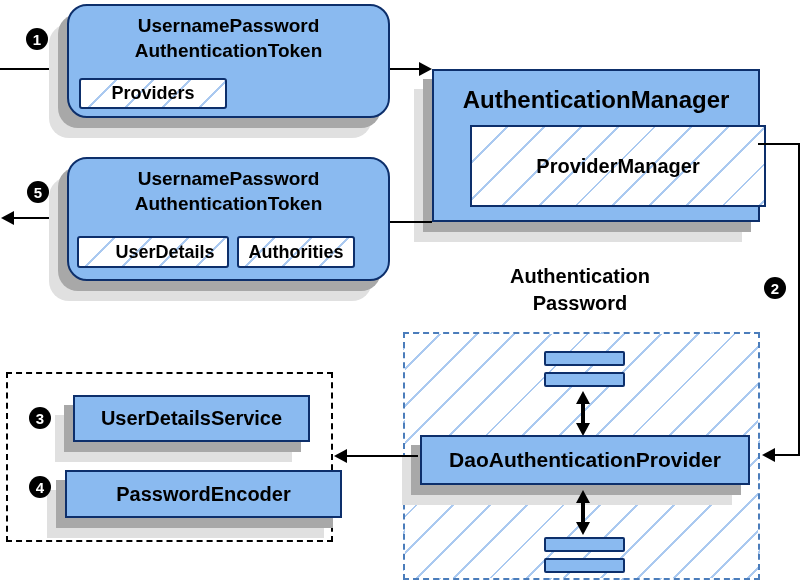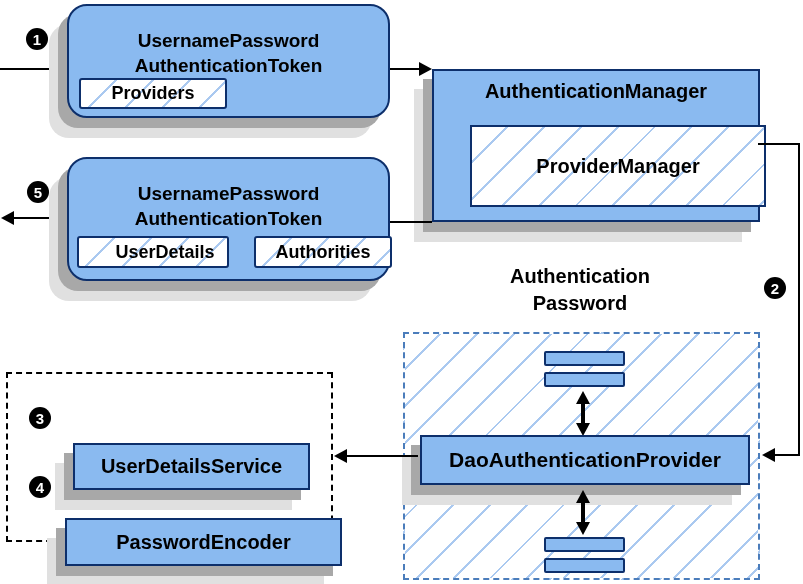--- a/index.html
+++ b/index.html
@@ -24,21 +24,21 @@
     background-color: #ffffff;
     background-image: repeating-linear-gradient(135deg,
       rgba(0,0,0,0) 0px, rgba(0,0,0,0) 24px,
       var(--hatch-line) 24px, var(--hatch-line) 26px);
   }
   .box-title {
     position: relative;
     text-align: center;
     font-size: 19px;
     line-height: 25px;
-    padding-top: 22px;
+    padding-top: 7px;
   }
   .tl { display: block; }
   .field-box {
     position: absolute;
     border: 2px solid var(--box-border);
     border-radius: 3px;
     display: flex; align-items: center; justify-content: center;
     font-size: 18px;
     box-sizing: border-box;
     color: var(--text);
@@ -86,42 +86,41 @@
     border: 2px dashed var(--line-black);
     box-sizing: border-box;
   }
   .service-box {
     position: absolute;
     background: var(--box-fill);
     border: 2px solid var(--box-border);
     box-sizing: border-box;
     display: flex; align-items: center; justify-content: center;
     font-size: 20px;
-    margin-top: 48px;
   }
 </style>
 </head>
 <body>
 
 <div class="canvas">
 
   <div class="hline" style="left:0; top:68px; width:424px;"></div>
   <div class="tri tri-right" style="left:419px; top:62px;"></div>
   <div class="marker" style="left:26px; top:28px;">1</div>
 
   <div class="blue-box rounded shadow2" style="left:67px; top:4px; width:323px; height:114px;">
     <div class="box-title">
       <span class="tl">UsernamePassword</span>
       <span class="tl">AuthenticationToken</span>
     </div>
     <div class="field-box hatch" style="left:10px; top:72px; width:148px; height:31px;">Providers</div>
   </div>
 
   <div class="blue-box shadow2" style="left:432px; top:69px; width:328px; height:153px;">
-    <div class="box-title" style="font-size:20px; padding-top:8px;">AuthenticationManager</div>
+    <div class="box-title" style="font-size:24px; padding-top:16px;">AuthenticationManager</div>
     <div class="field-box hatch" style="left:36px; top:54px; width:296px; height:82px; font-size:20px; border-radius:0;">ProviderManager</div>
   </div>
 
   <div class="hline" style="left:388px; top:221px; width:44px;"></div>
 
   <div class="hline" style="left:758px; top:143px; width:42px;"></div>
   <div class="vline" style="left:798px; top:143px; height:313px;"></div>
   <div class="hline" style="left:774px; top:454px; width:26px;"></div>
   <div class="tri tri-left" style="left:762px; top:448px;"></div>
   <div class="marker" style="left:764px; top:277px;">2</div>
@@ -129,21 +128,21 @@
   <div class="hline" style="left:12px; top:217px; width:56px;"></div>
   <div class="tri tri-left" style="left:1px; top:211px;"></div>
   <div class="marker" style="left:27px; top:181px;">5</div>
 
   <div class="blue-box rounded shadow2" style="left:67px; top:157px; width:323px; height:124px;">
     <div class="box-title">
       <span class="tl">UsernamePassword</span>
       <span class="tl">AuthenticationToken</span>
     </div>
     <div class="field-box hatch" style="left:8px; top:77px; width:152px; height:32px;padding-left:24px;">UserDetails</div>
-    <div class="field-box hatch" style="left:168px; top:77px; width:138px; height:32px;margin-left:17px;">Authorities</div>
+    <div class="field-box hatch" style="left:168px; top:77px; width:118px; height:32px;">Authorities</div>
   </div>
 
   <div class="plabel" style="left:455px; top:263px; width:250px;">
     <span class="tl">Authentication</span>
     <span class="tl">Password</span>
   </div>
 
   <div class="providers-container hatch">
     <div class="bar" style="left:139px; top:17px;"></div>
     <div class="bar" style="left:139px; top:38px;"></div>

